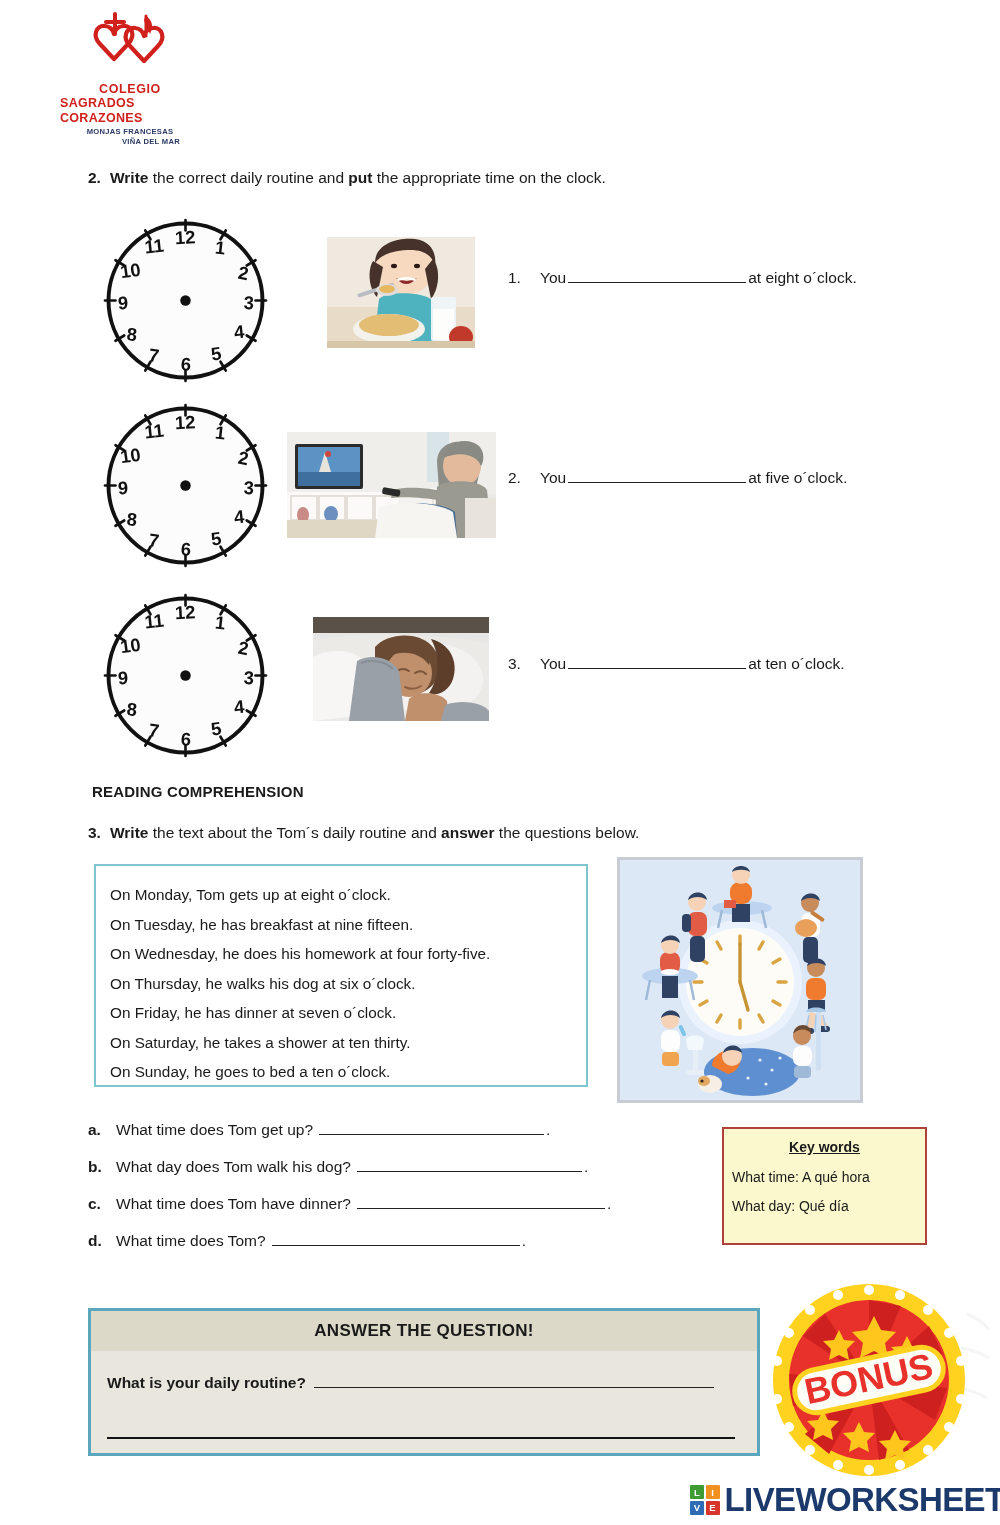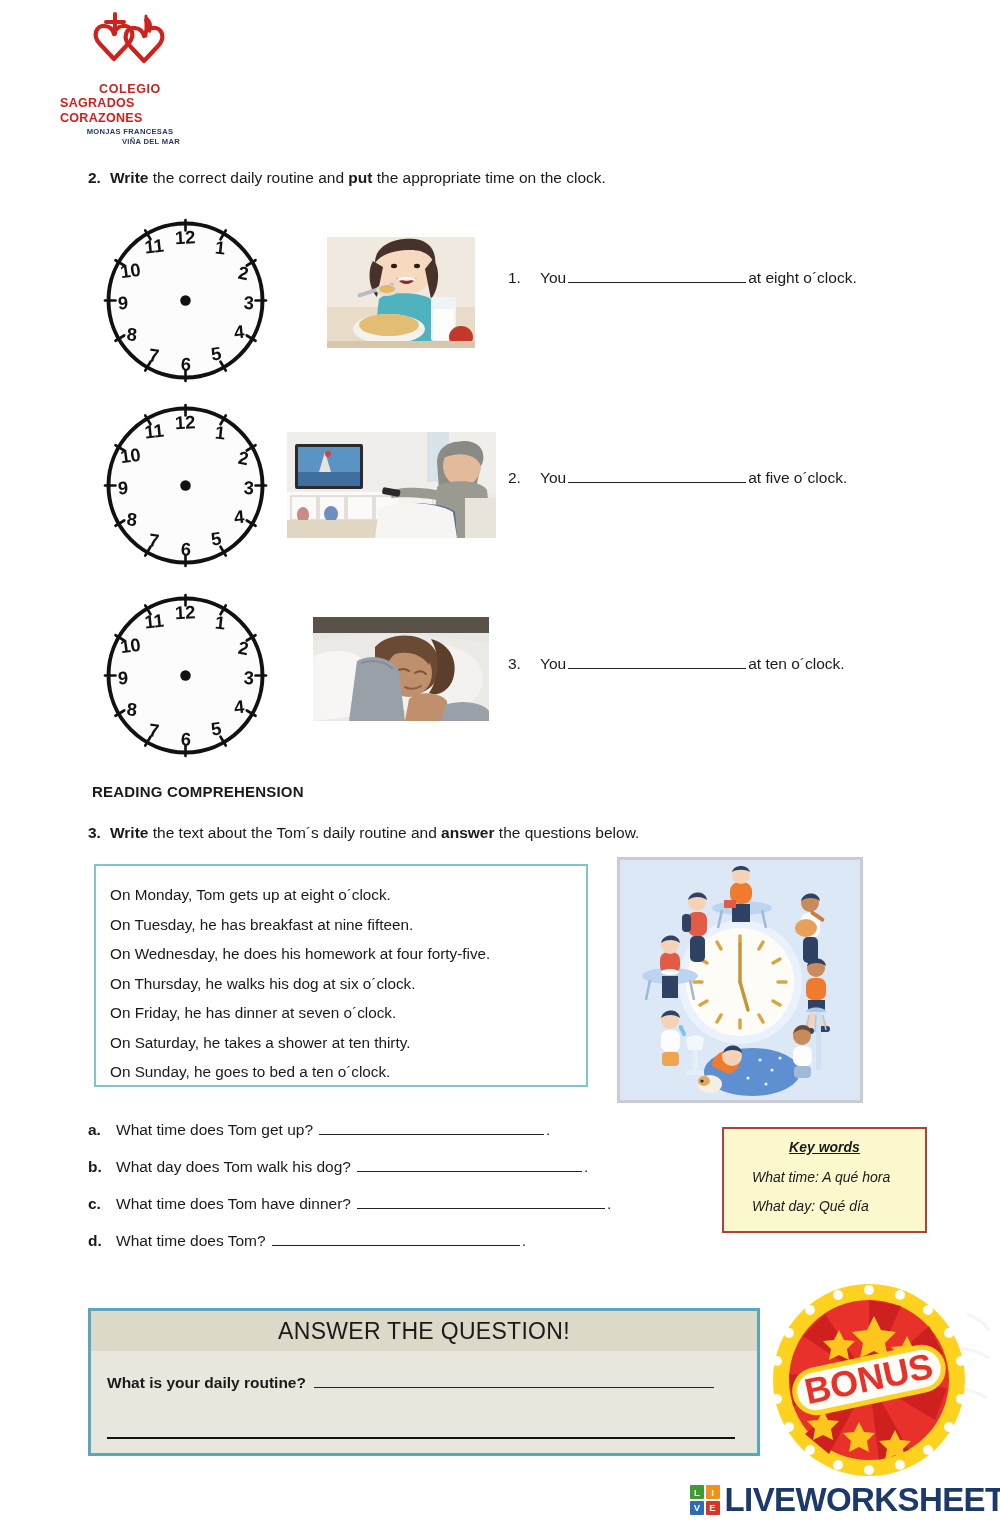--- a/index.html
+++ b/index.html
@@ -48,32 +48,32 @@
   
   #routine-illustration{position:absolute;left:617px;top:857px;width:246px;height:246px;
      border:3px solid #c9cdd3;background:#dfe9f7;box-sizing:border-box;}
   #routine-illustration svg{display:block;width:100%;height:100%;}
 
   
   .qrow{position:absolute;font-size:15.5px;white-space:nowrap;display:flex;align-items:baseline;}
   .qrow .letter{font-weight:bold;width:28px;display:inline-block;}
 
   
-  #keywords{position:absolute;left:722px;top:1127px;width:205px;height:106px;
+  #keywords{position:absolute;left:722px;top:1127px;width:205px;height:118px;
      background:#fbf8cd;border:2.5px solid #b0403c;box-sizing:border-box;
-     padding:10px 28px;font-style:italic;}
+     padding:10px 8px;}
   #keywords .kw-title{text-align:center;font-size:14px;font-weight:bold;
      text-decoration:underline;margin-bottom:14px;}
   #keywords .kw-line{font-size:14px;margin-bottom:13px;}
 
   
   #answer-box{position:absolute;left:88px;top:1308px;width:672px;height:148px;
      border:3px solid #5aa7bd;background:#e9e7dd;box-sizing:border-box;}
   #answer-box .ab-head{height:40px;background:#ddd9c9;display:flex;align-items:center;
-     justify-content:center;font-size:23px;font-weight:normal;letter-spacing:.3px;}
+     justify-content:center;font-size:17px;font-weight:bold;letter-spacing:.3px;}
   #answer-box .ab-q{position:absolute;left:16px;top:62px;font-size:15.5px;font-weight:bold;
      display:flex;align-items:baseline;white-space:nowrap;}
   #answer-box .ab-rule{position:absolute;left:16px;top:126px;width:628px;border-bottom:2px solid #111;}
 
   
   #bonus-badge{position:absolute;left:761px;top:1278px;width:232px;height:205px;}
   #bonus-badge svg{display:block;width:100%;height:100%;}
 
   
   #lw-logo{position:absolute;left:690px;top:1480px;height:40px;display:flex;align-items:center;}

